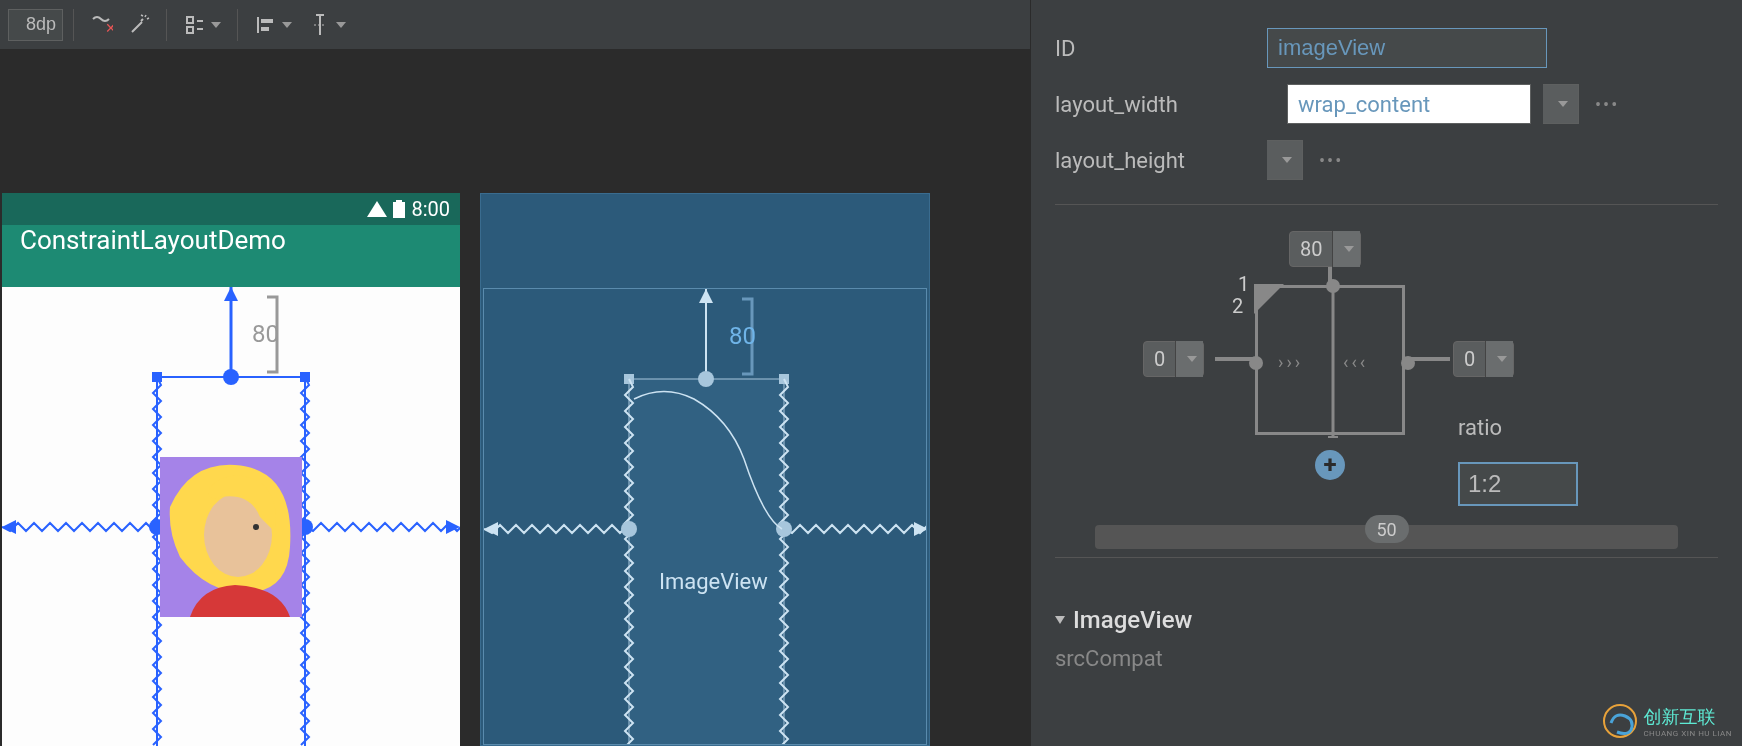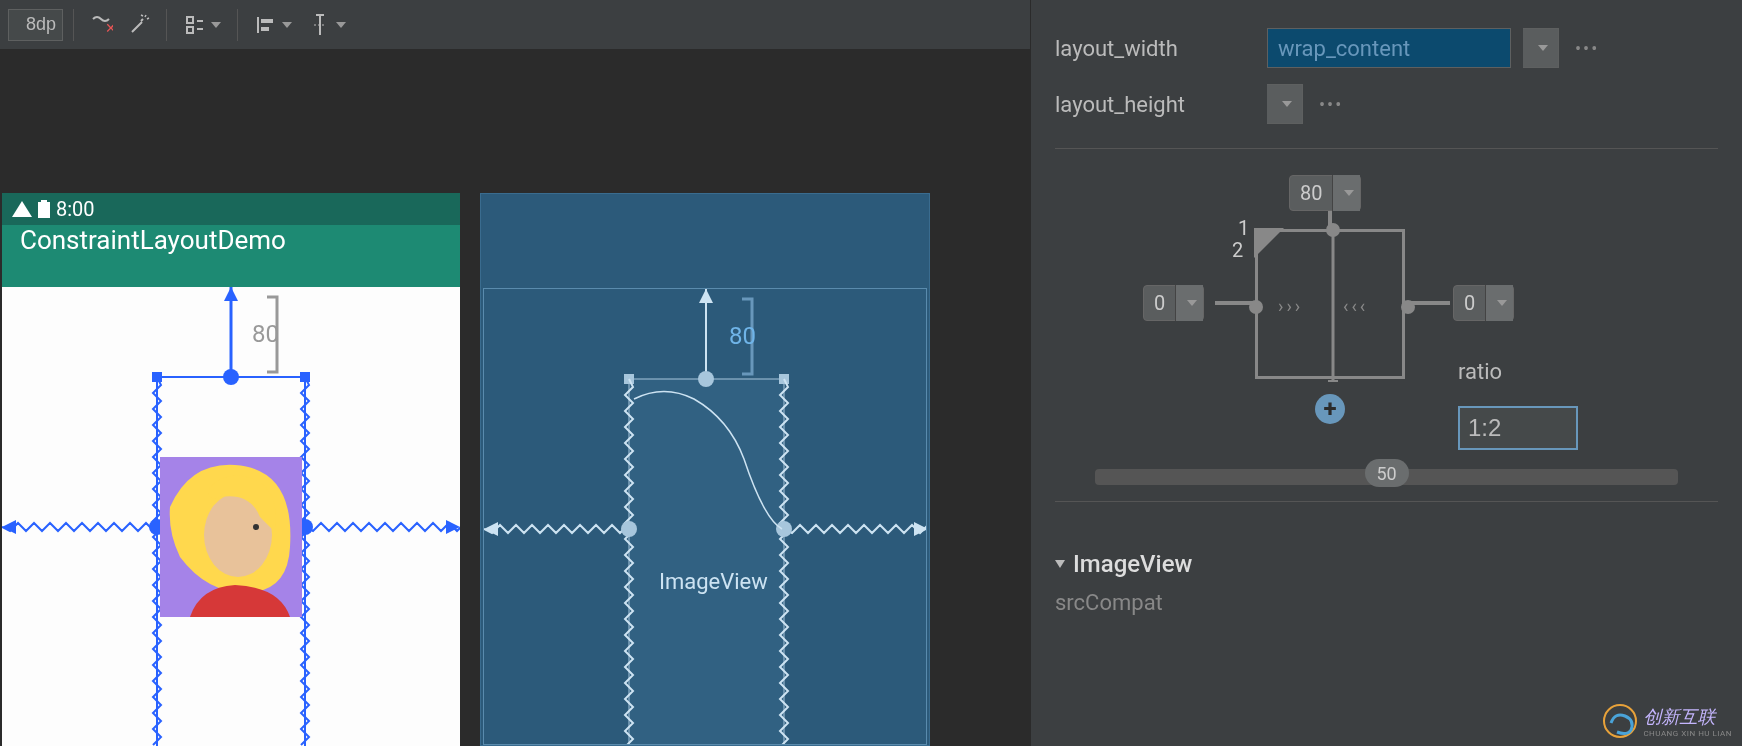--- a/index.html
+++ b/index.html
@@ -72,20 +72,21 @@
     width: 458px;
     height: 553px;
     background: #fff;
     overflow: hidden;
   }
   .status-bar {
     height: 32px;
     background: #19685a;
     display: flex;
     align-items: center;
+    justify-content: flex-end;
     padding: 0 10px;
     color: #fff;
     gap: 6px;
     font-size: 20px;
   }
   .app-bar {
     height: 62px;
     background: #1d8a73;
     color: #fff;
     font-size: 26px;
@@ -144,28 +145,29 @@
     background: #45494a;
     border: 1px solid #6897bb;
     color: #6897bb;
     font-size: 22px;
     padding: 0 10px;
   }
   .attr-select {
     flex: 1;
     max-width: 244px;
     height: 40px;
-    background: #0c4a6e;
+    background: #ffffff;
     border: 1px solid #5e6060;
     color: #6897bb;
     font-size: 22px;
     padding: 0 10px;
     display: flex;
     align-items: center;
     justify-content: space-between;
+    margin-left: 20px;
   }
   .select-arrow-box {
     width: 36px;
     height: 40px;
     background: #5a5d5e;
     border: 1px solid #5e6060;
     border-left: none;
     display: flex;
     align-items: center;
     justify-content: center;
@@ -246,21 +248,21 @@
     font-weight: bold;
     position: absolute;
     left: 260px;
     top: 225px;
   }
   .bias-slider {
     position: absolute;
     left: 40px;
     right: 40px;
     top: 300px;
-    height: 16px;
+    height: 24px;
     background: #555;
     border-radius: 4px;
   }
   .bias-thumb {
     position: absolute;
     top: -10px;
     left: 50%;
     transform: translateX(-50%);
     min-width: 44px;
     height: 28px;
@@ -446,20 +448,24 @@
 
         <path d="M150 110 Q180 95 210 110 Q245 130 260 170 Q280 230 298 240" fill="none" stroke="#cde3f2" stroke-width="1.5"></path>
         <text x="175" y="300" fill="#cde3f2" font-size="22">ImageView</text>
       </svg>
     </div>
   </div>
 </div>
 
 <div class="attributes">
   <div class="attr-row">
+    <div class="attr-label">ID</div>
+    <input class="attr-input" value="imageView" style="">
+  </div>
+  <div class="attr-row">
     <div class="attr-label">layout_width</div>
     <div class="attr-select">
       <span>wrap_content</span>
     </div>
     <div class="select-arrow-box">
         <div class="dropdown-arrow"></div>
       </div>
     <div class="dots">•••</div>
   </div>
   <div class="attr-row">
@@ -548,17 +554,17 @@
     <span>srcCompat</span>
   </div>
 
   <div class="watermark">
     <div class="watermark-logo">
       <svg viewBox="0 0 34 34" width="34" height="34">
           <path d="M6 17 Q10 6 20 10 Q30 14 26 24 Q22 30 12 26" fill="none" stroke="#4aa3d8" stroke-width="3"></path>
         </svg>
     </div>
     <div>
-      <div style="font-size:18px; color:#c4b5fd;font-style:italic;">创新互联</div>
+      <div style="font-size:18px; color:#5eead4;">创新互联</div>
       <div style="font-size:8px; color:#888; letter-spacing:0.5px;">CHUANG XIN HU LIAN</div>
     </div>
   </div>
 </div>
 
 </body></html>

